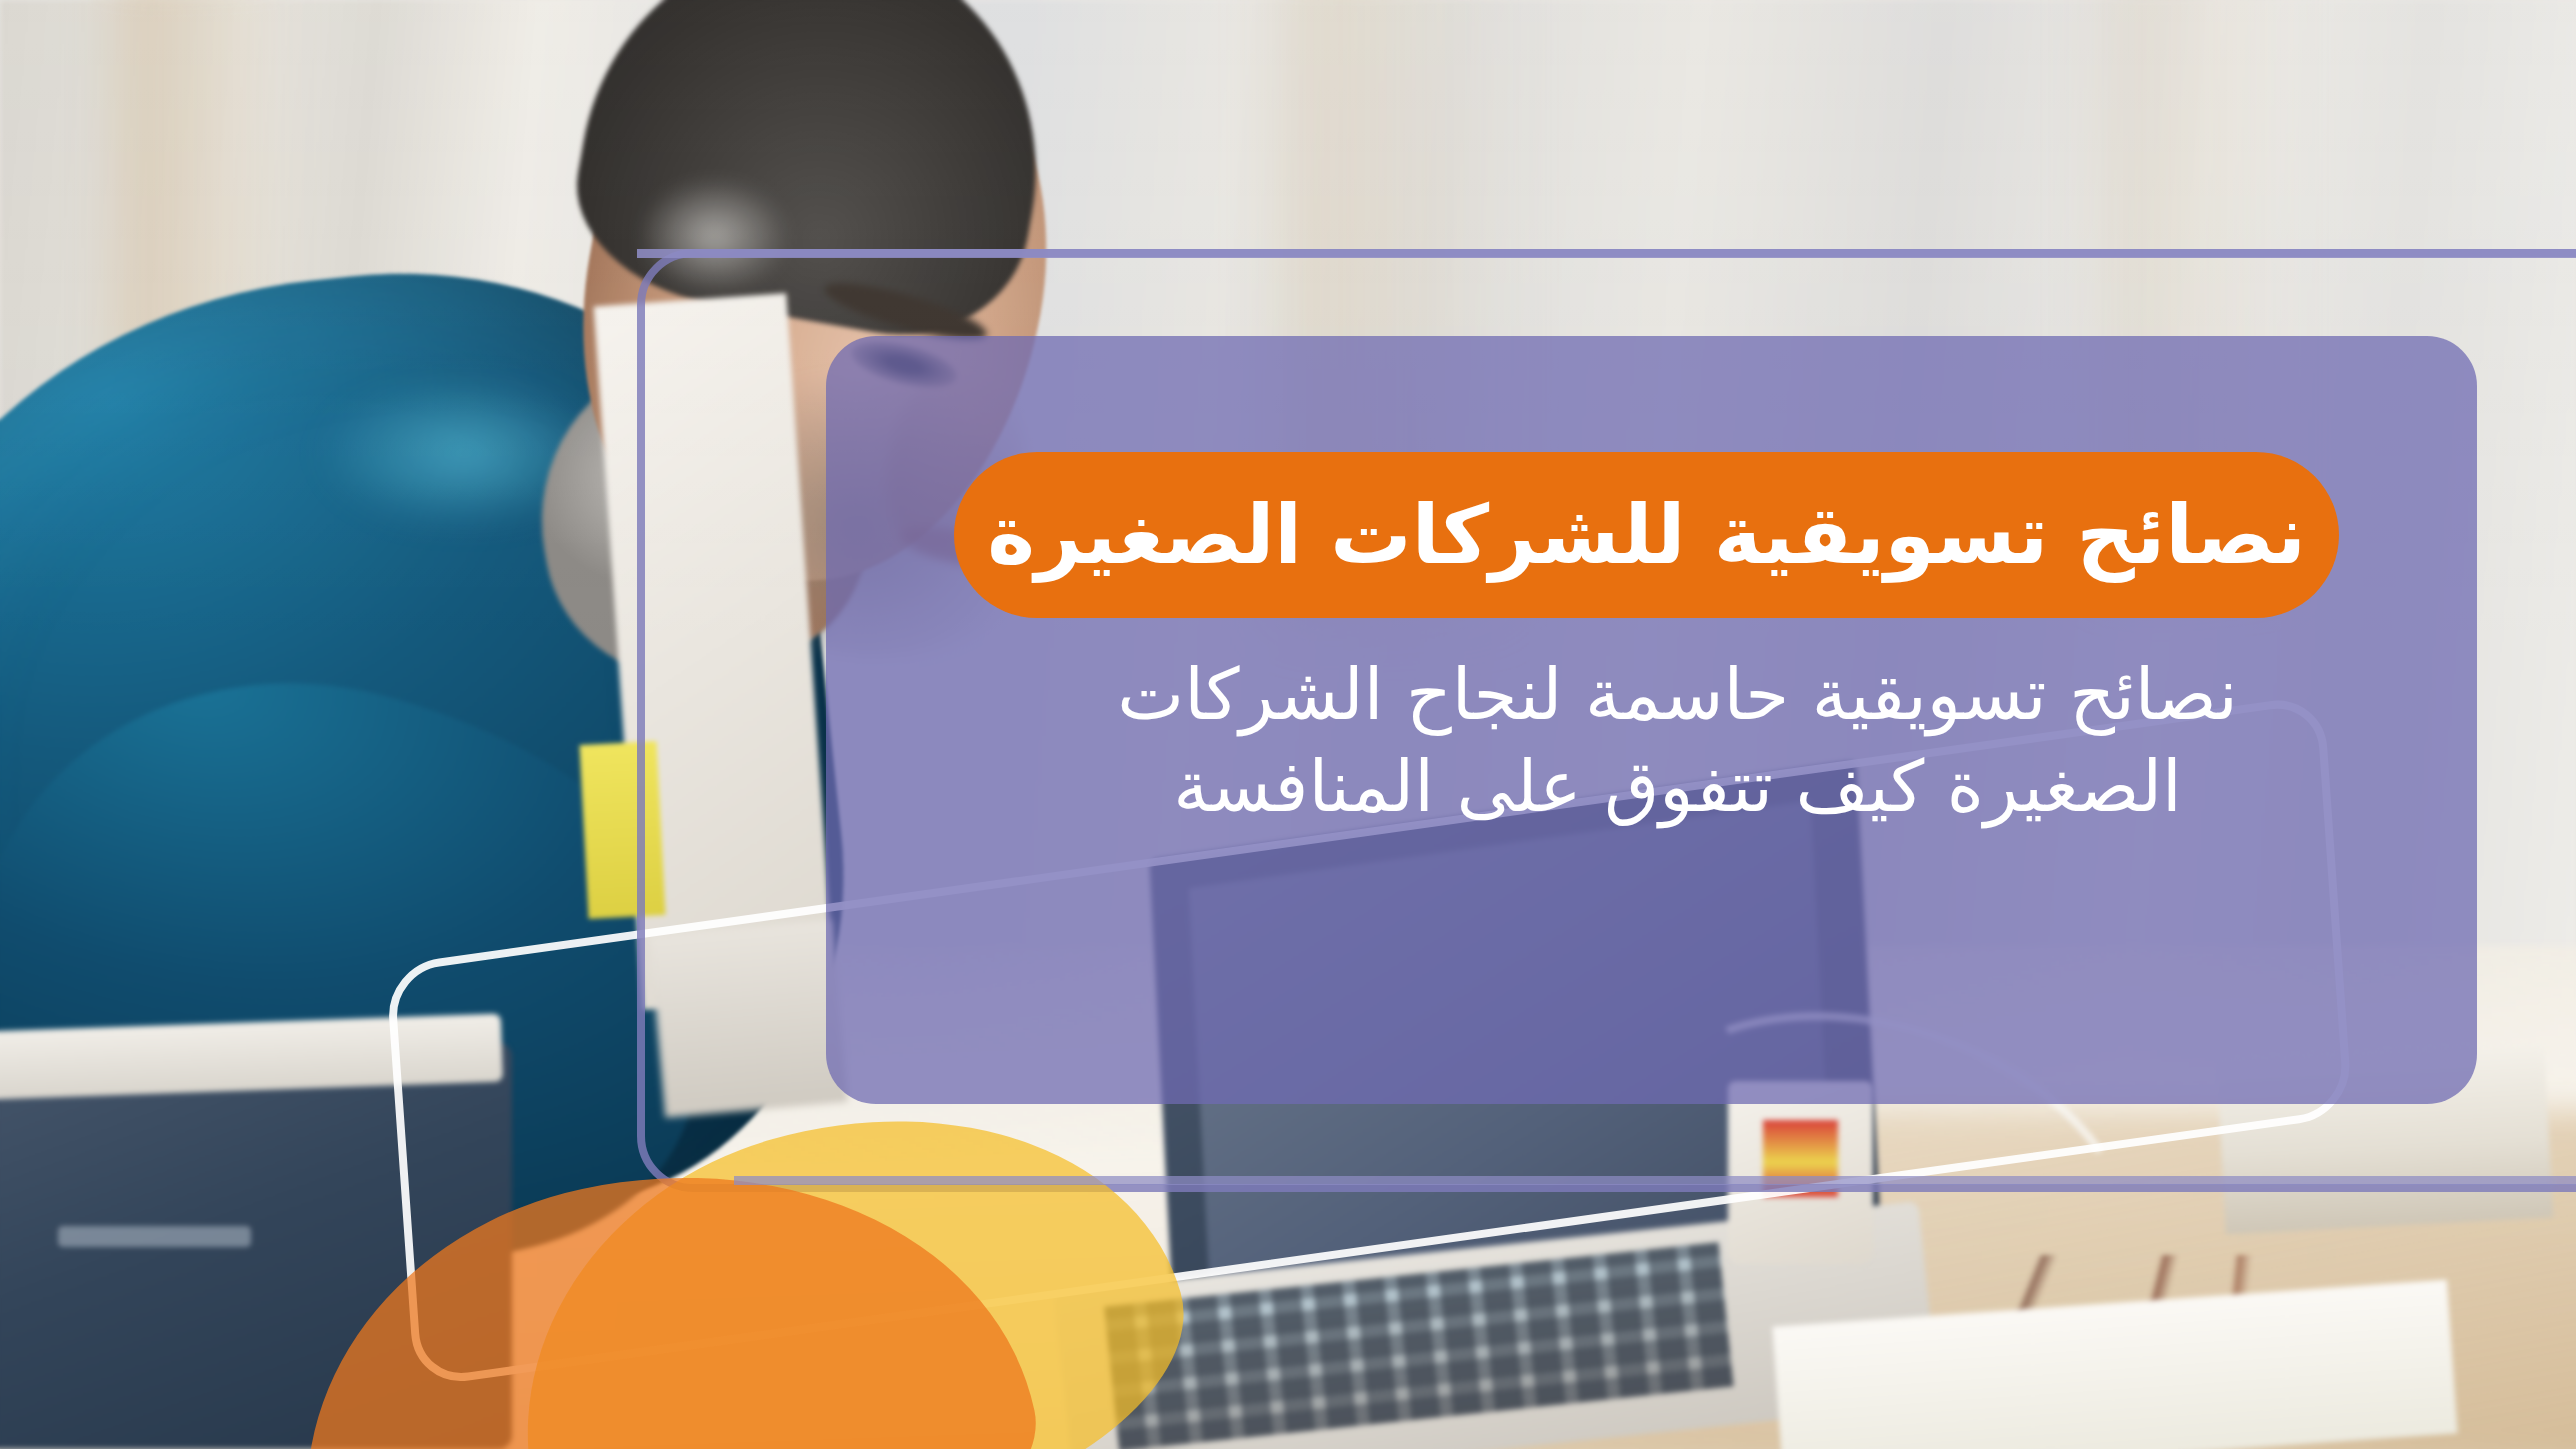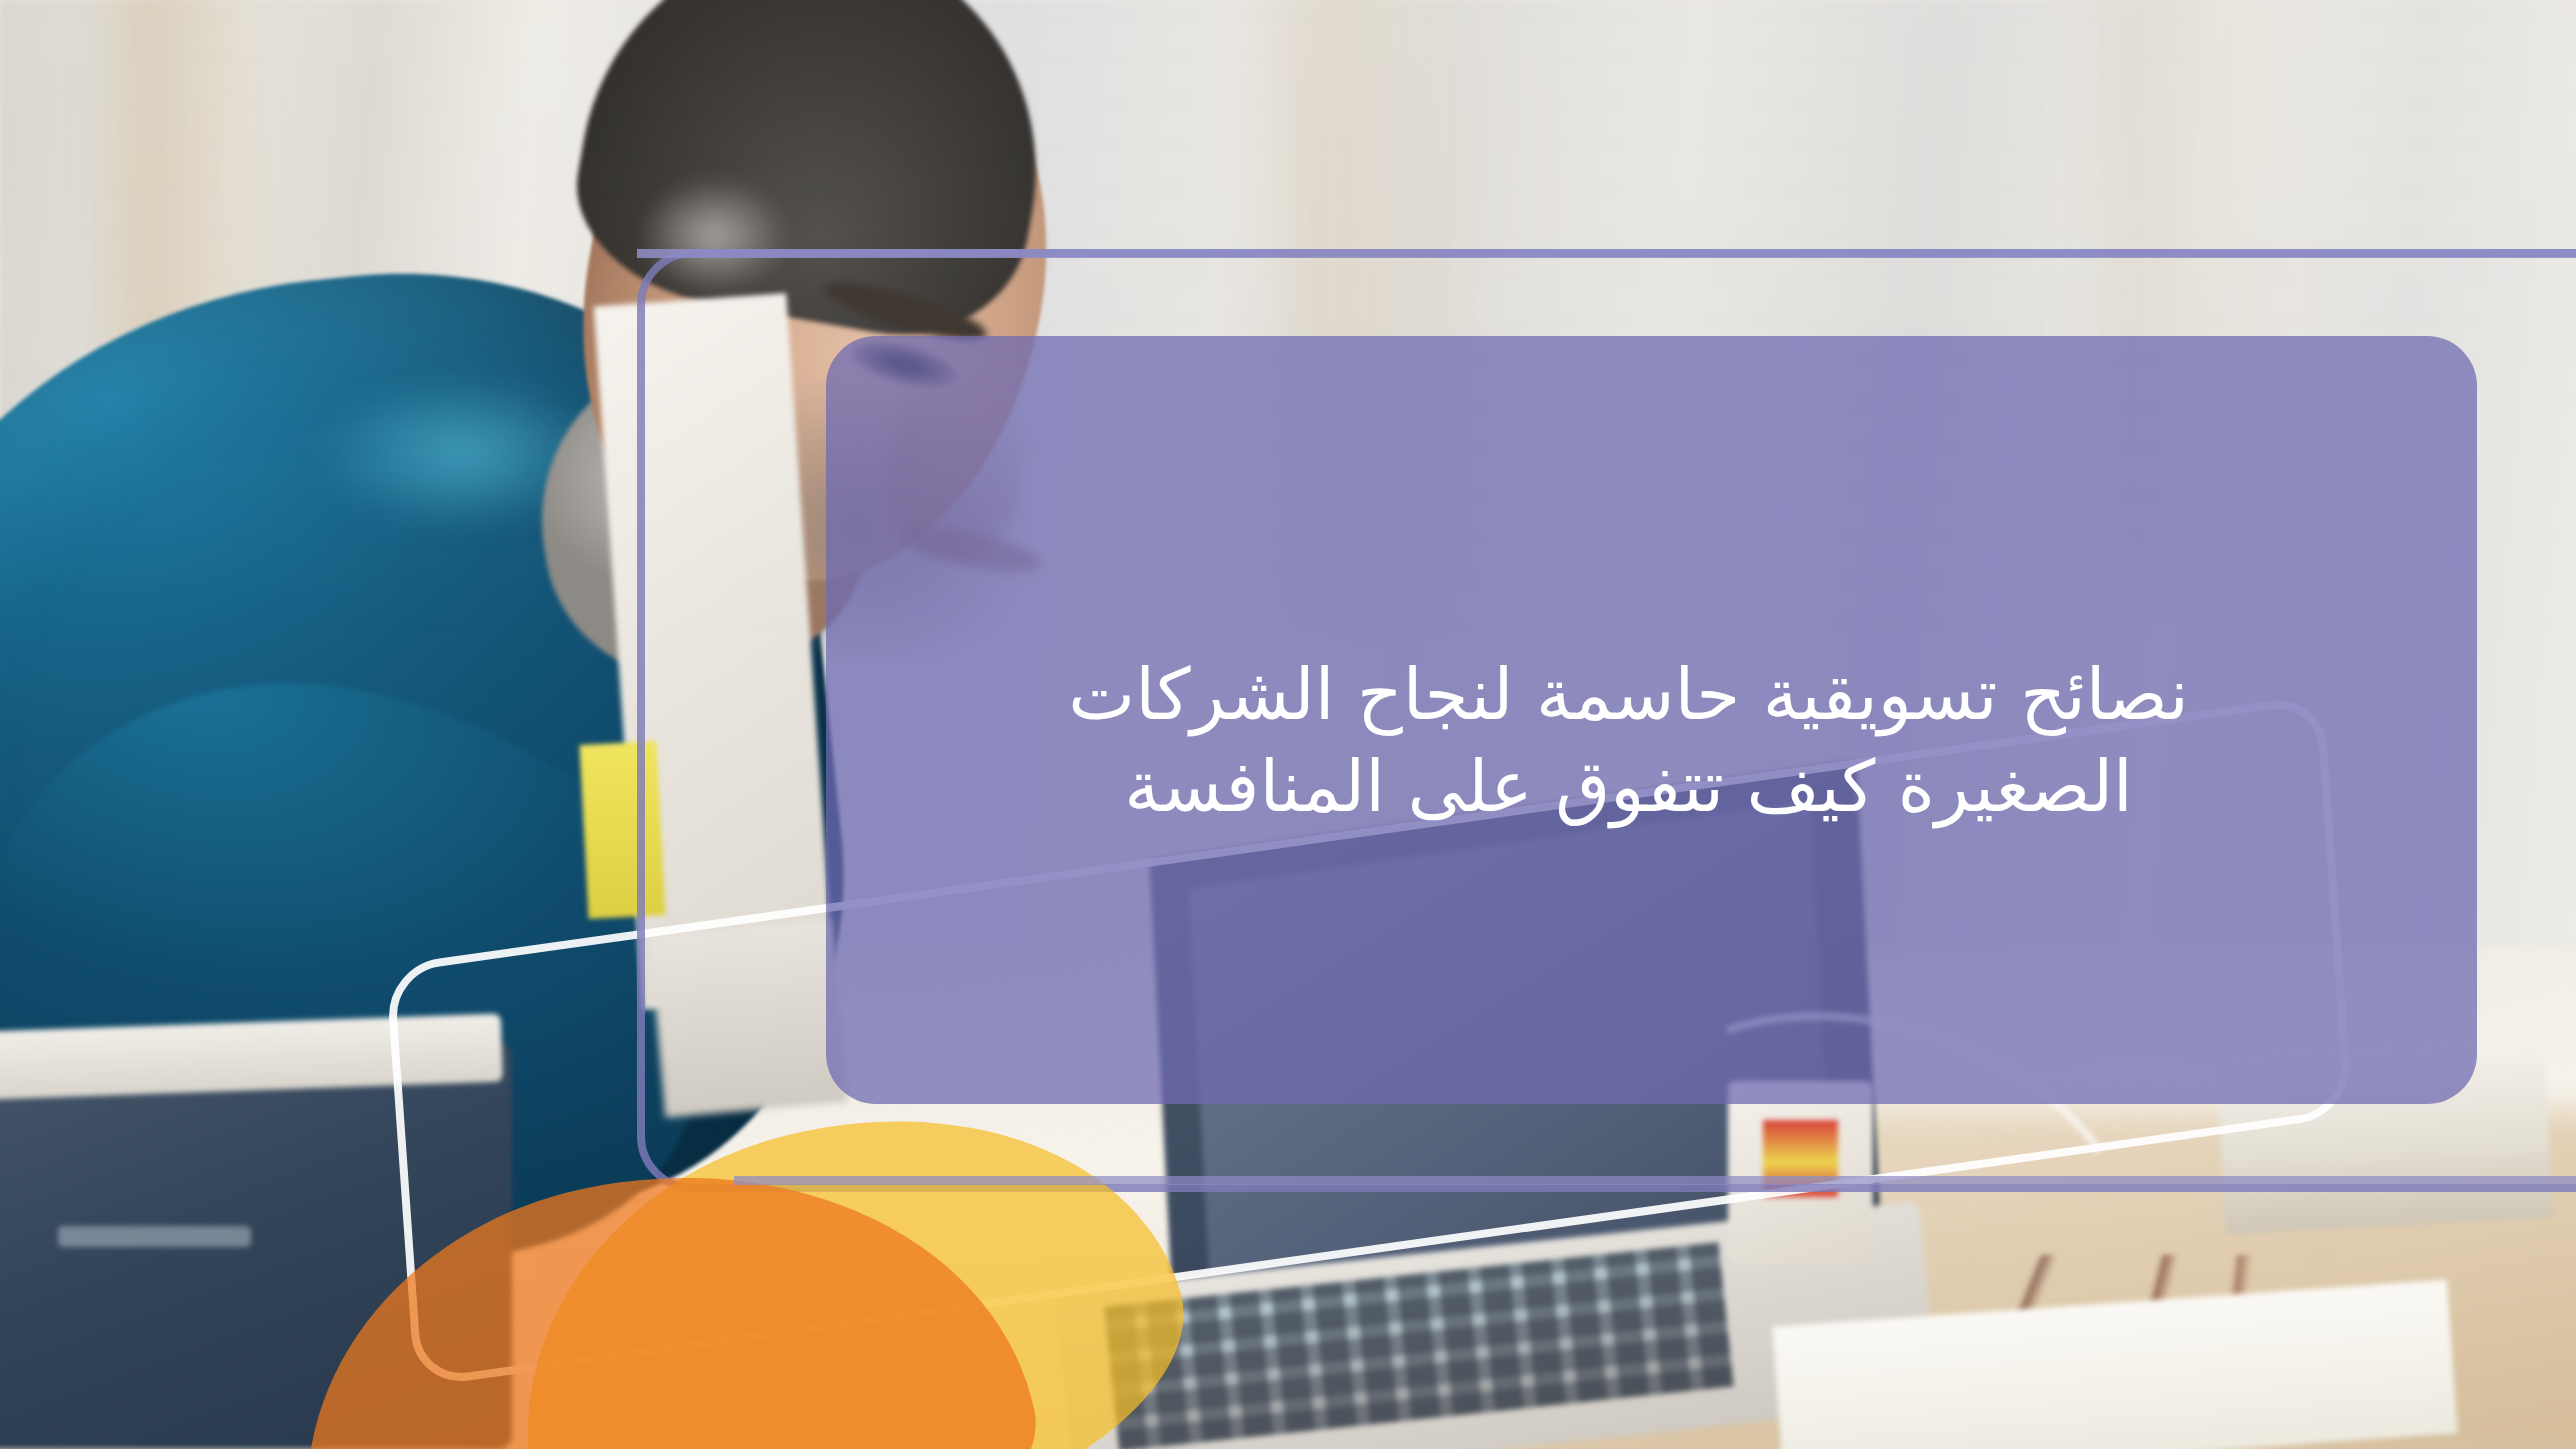--- a/index.html
+++ b/index.html
@@ -391,21 +391,21 @@
     font-size: 81px;
     font-weight: 700;
     line-height: 1;
     letter-spacing: 0;
     white-space: nowrap;
     direction: rtl;
   }
 
   .subtitle {
     position: absolute;
-    left: 856px; top: 649px; width: 1545px;
+    left: 905px; top: 649px; width: 1545px;
     color: #ffffff;
     font-size: 71px;
     font-weight: 400;
     line-height: 1.30;
     text-align: center;
     direction: rtl;
   }
 </style>
 </head>
 <body>
@@ -461,20 +461,23 @@
     <div class="outline-white"></div>
     <div class="outline-purple"></div>
     <div class="rule-top"></div>
     <div class="blob-yellow"></div>
     <div class="blob-orange"></div>
   </div>
 
   <div class="card"></div>
   <div class="rule-bottom"></div>
 
+  <div class="title-badge">
+    <span class="title-badge-text">نصائح تسويقية للشركات الصغيرة</span>
+  </div>
 
   <div class="subtitle">
     <div>نصائح تسويقية حاسمة لنجاح الشركات</div>
     <div>الصغيرة كيف تتفوق على المنافسة</div>
   </div>
 
 </div>
 
 
 </body></html>

